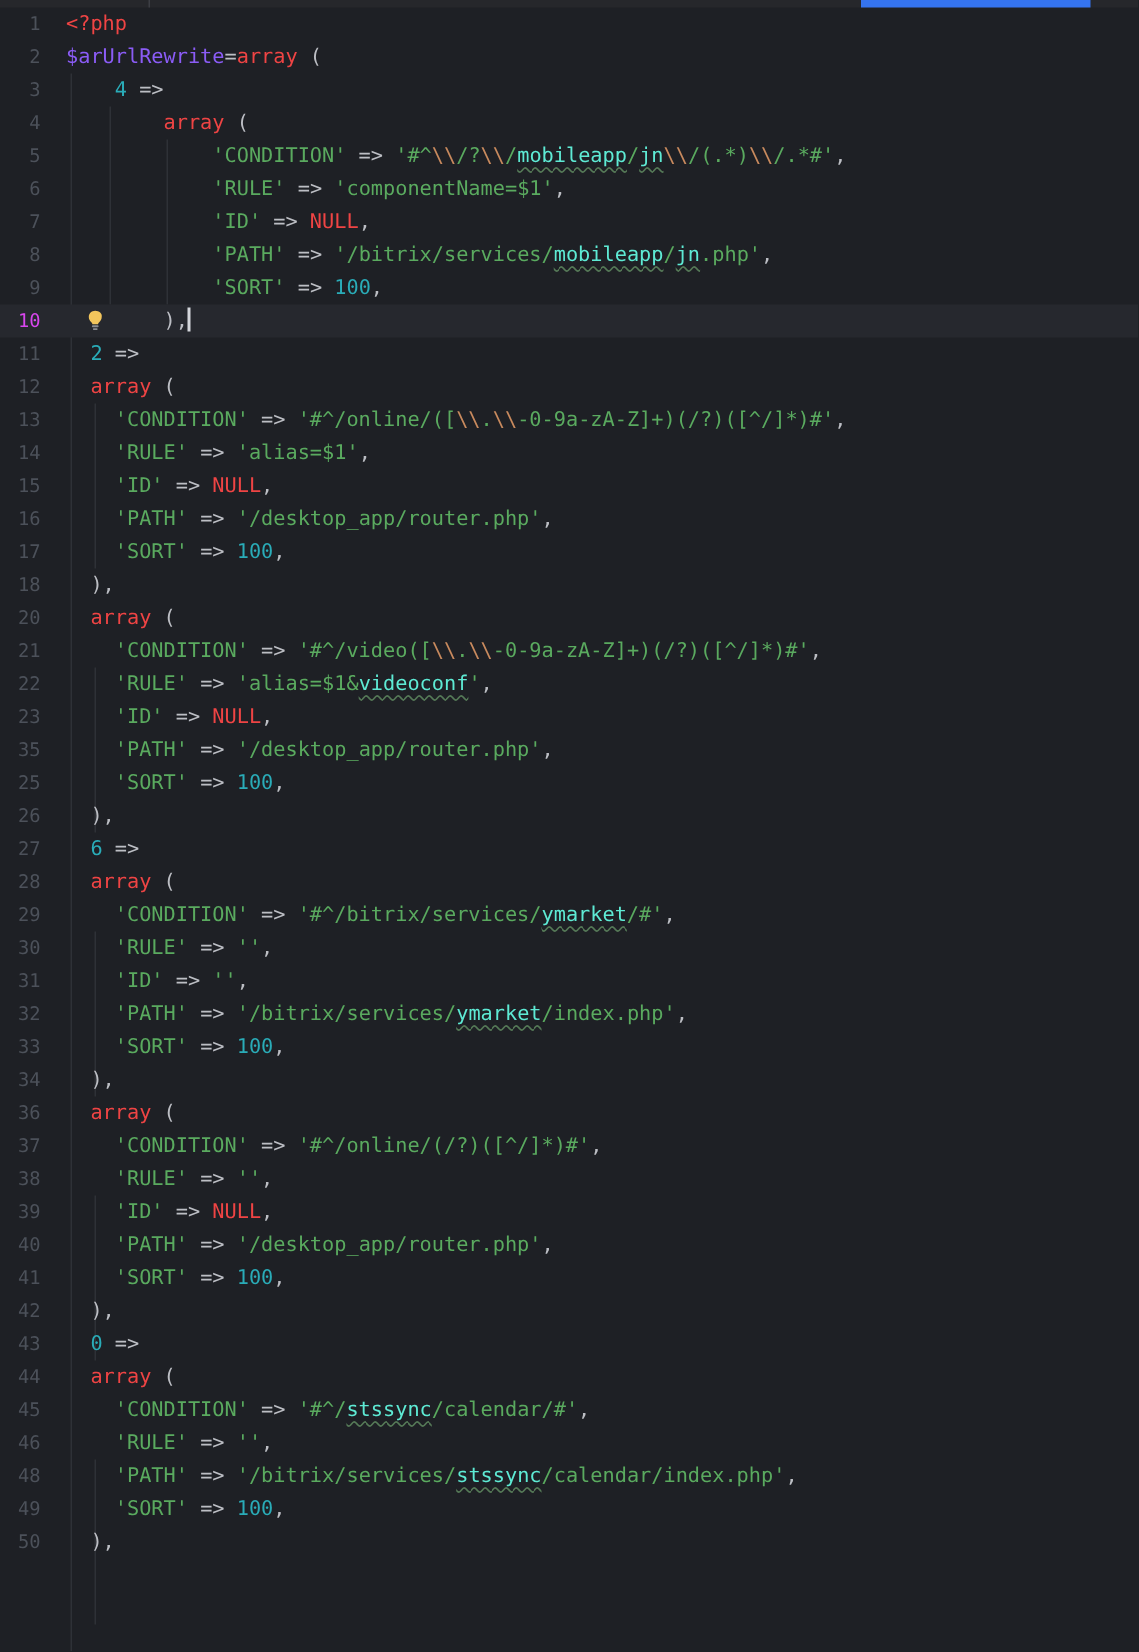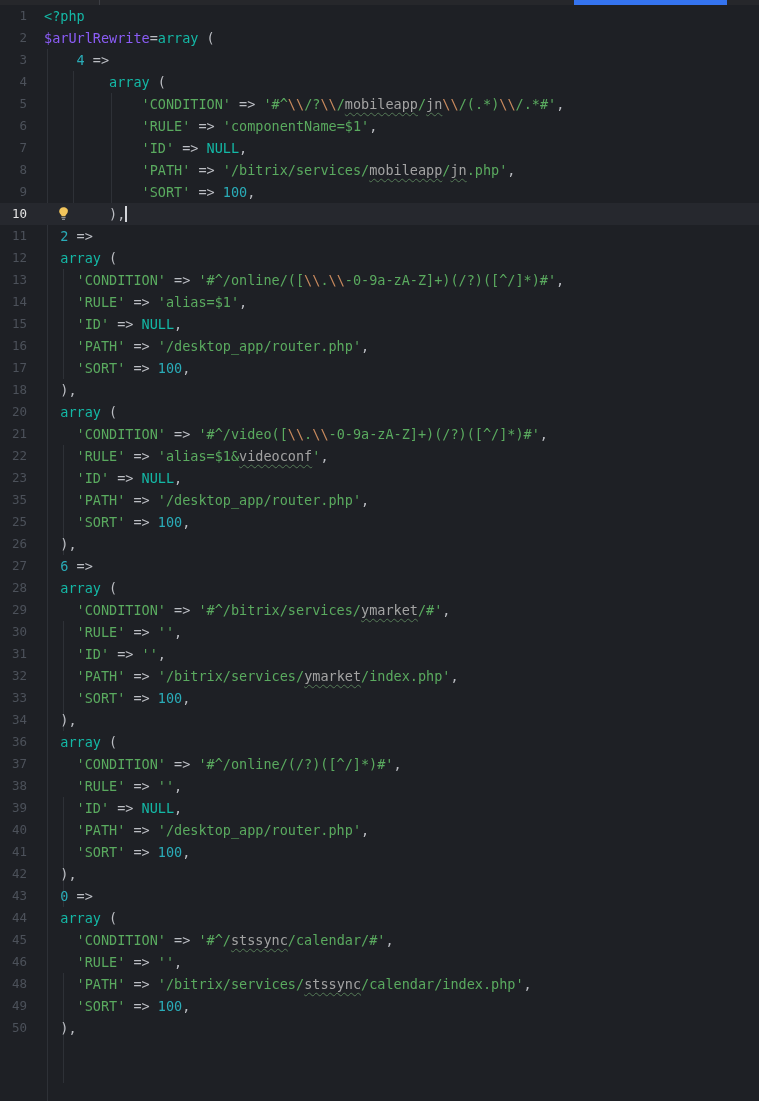--- a/index.html
+++ b/index.html
@@ -26,33 +26,33 @@
   .row{
     position:relative;display:flex;height:22px;line-height:22px;
     z-index:2;white-space:pre;
   }
   .row.current{background:#26282e;}
   .gutter{
     flex:0 0 44px;width:44px;box-sizing:border-box;
     padding-right:17px;text-align:right;
     font-size:12.5px;color:#4c515a;user-select:none;
   }
-  .row.current .gutter{color:#e5e5e5;}
+  .row.current .gutter{color:#d946ef;}
   pre.code{
     margin:0;font-family:inherit;font-size:13.5px;line-height:22px;
     color:#bcbec4;white-space:pre;
   }
   .tk-pun{color:#bcbec4;}
-  .tk-kw{color:#14b8a6;}
+  .tk-kw{color:#ef4444;}
   .tk-str{color:#5aaa5f;}
   .tk-esc{color:#c98a5e;}
   .tk-num{color:#2aacb8;}
   .tk-var{color:#8b5cf6;}
   .tk-sq{
-    color:#a3a3a3;
+    color:#5eead4;
     text-decoration-line:underline;
     text-decoration-style:wavy;
     text-decoration-color:#557a57;
     text-decoration-thickness:1px;
     text-underline-offset:3px;
     text-decoration-skip-ink:none;
   }
   .caret{
     display:inline-block;width:2px;height:16px;margin-left:0px;
     background:#d4d6db;vertical-align:-3px;

